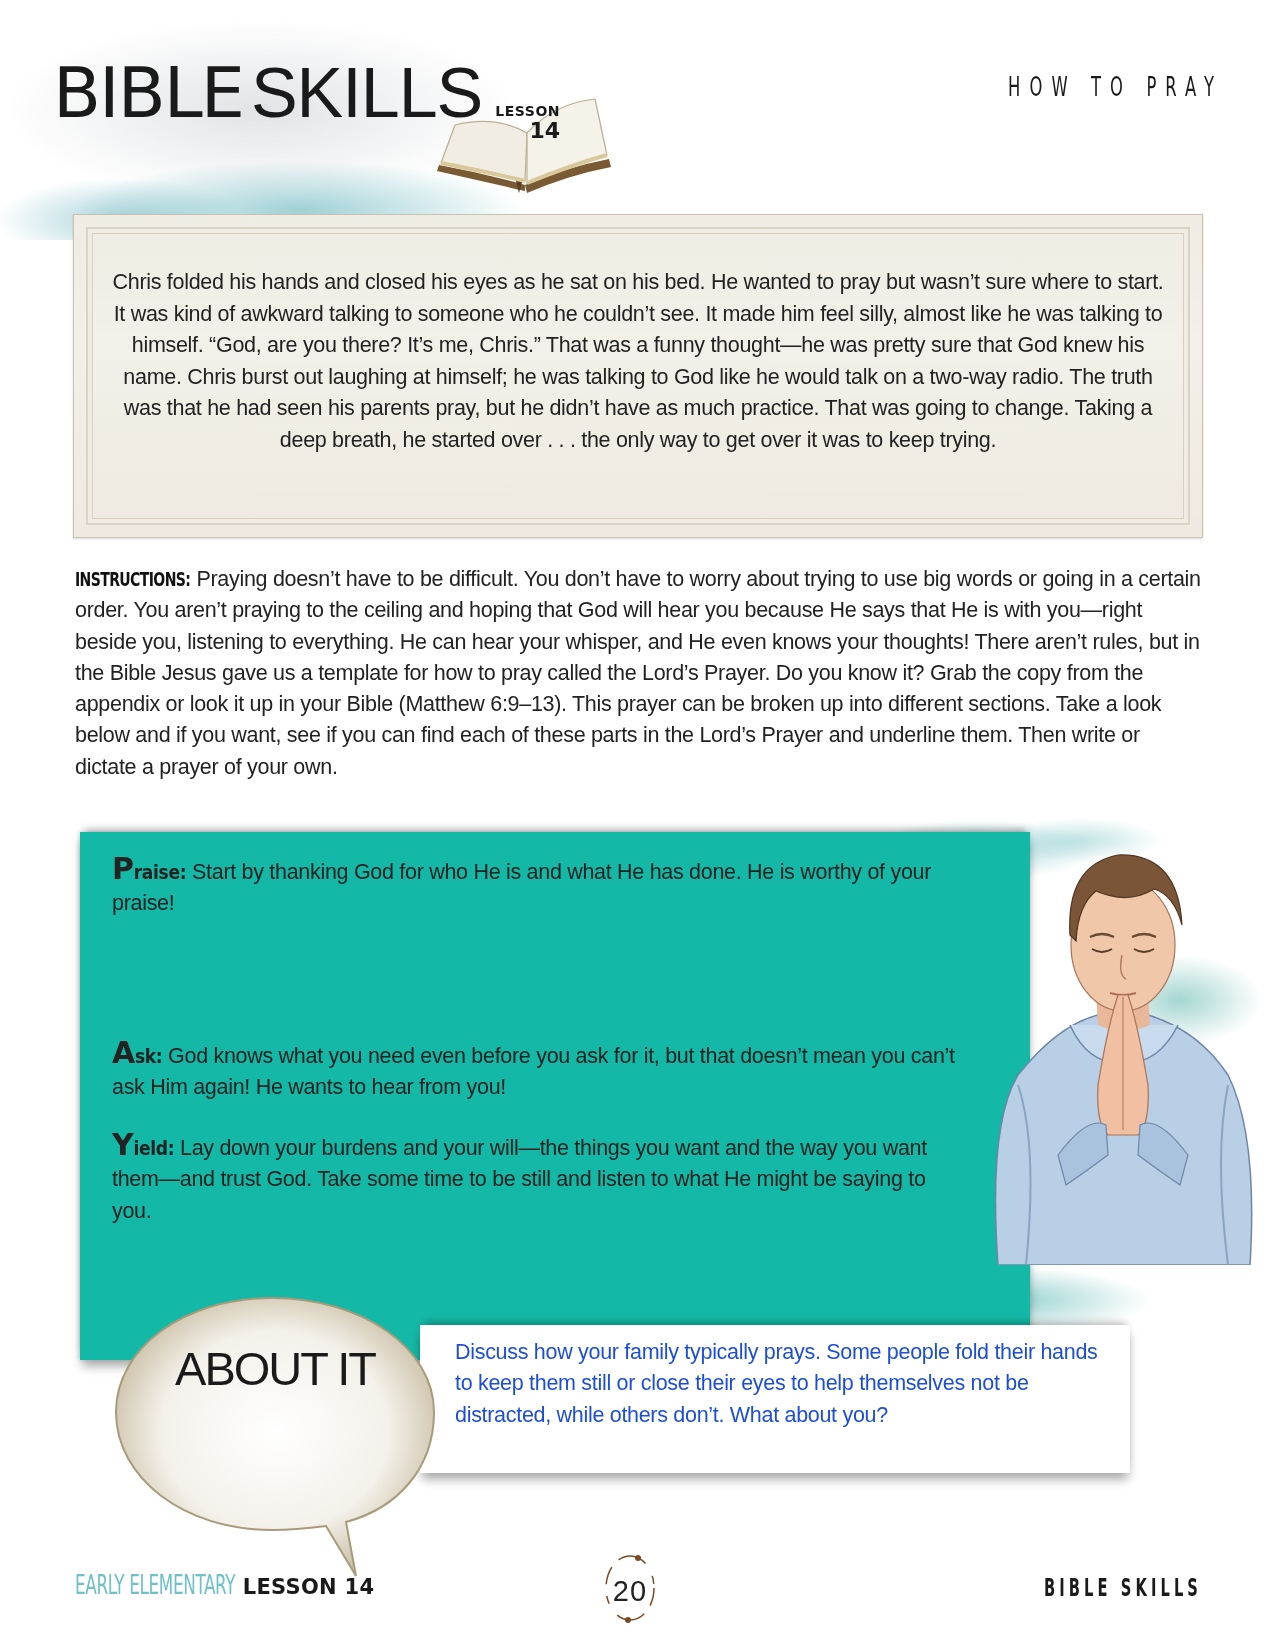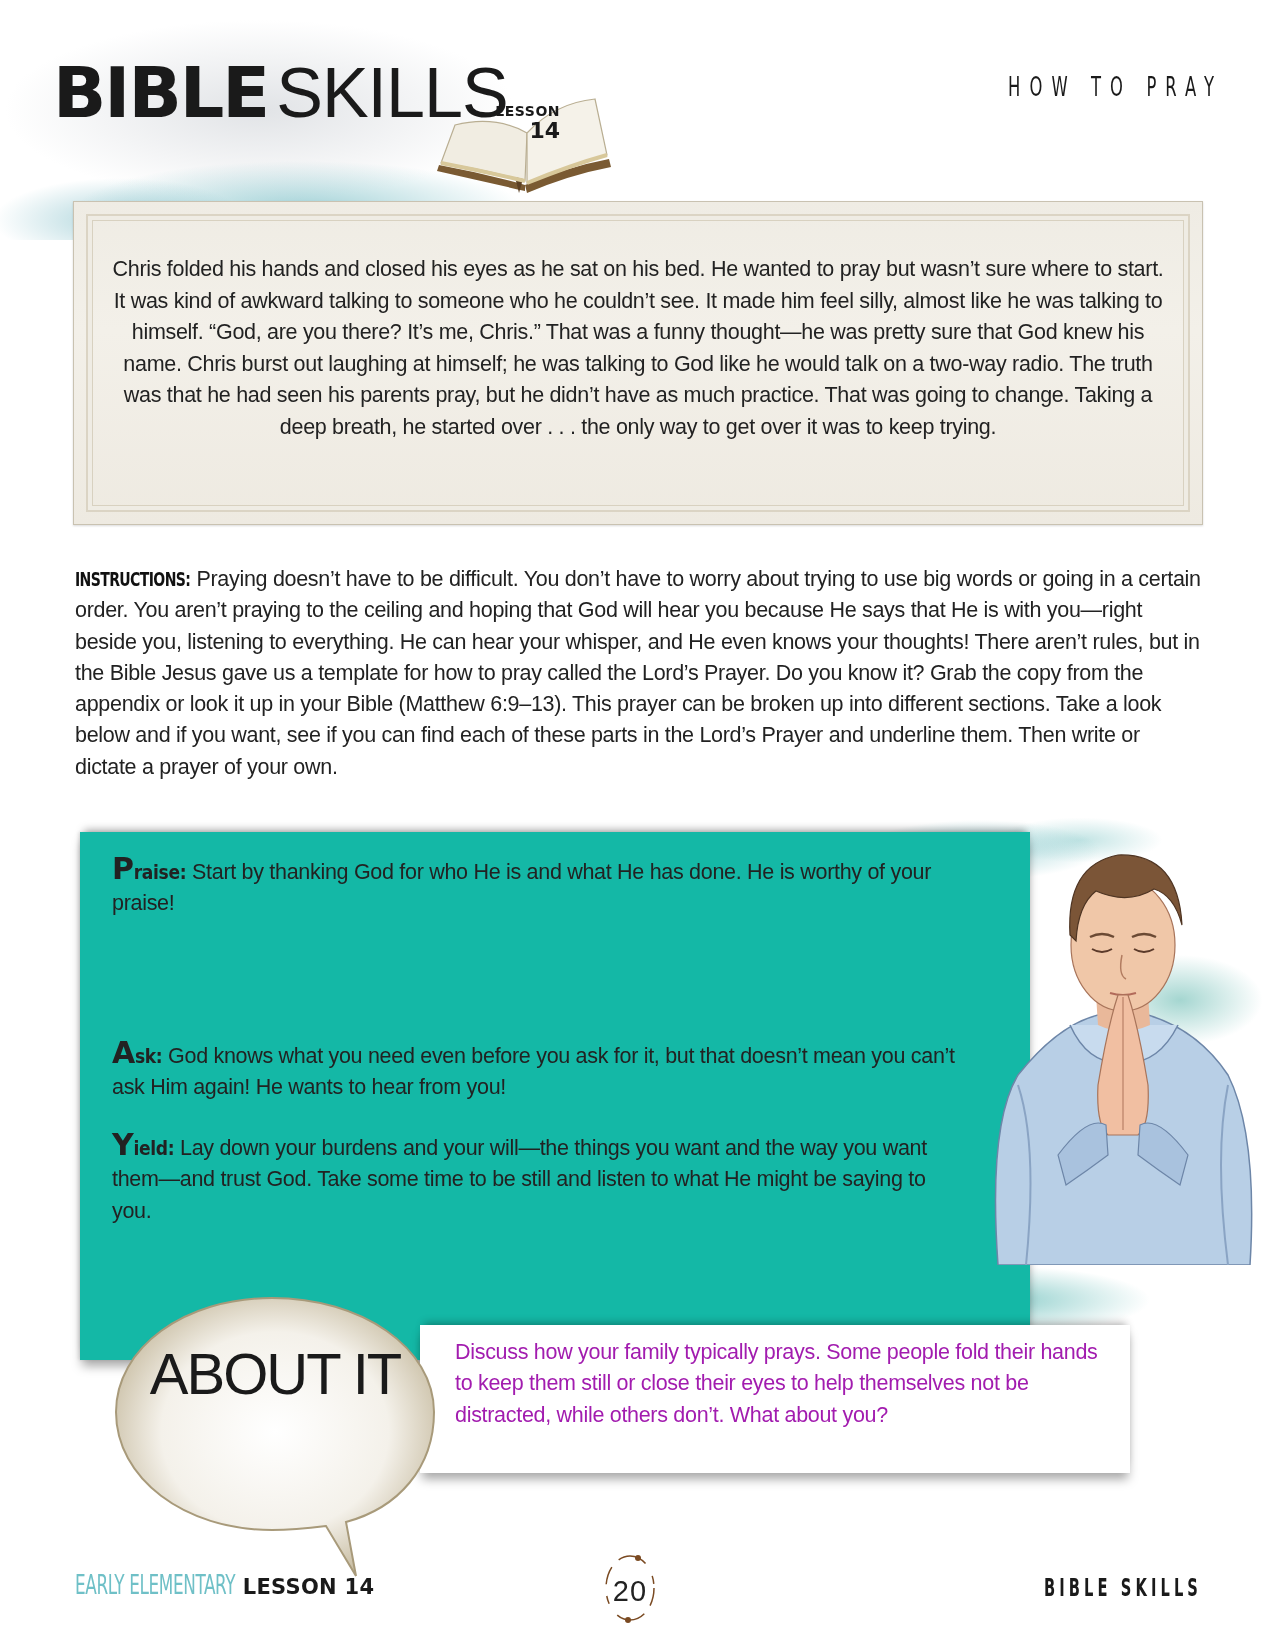--- a/index.html
+++ b/index.html
@@ -14,42 +14,42 @@
   .header-wash {
     left:0; top:0; width:640px; height:240px;
     background:
       radial-gradient(ellipse 320px 70px at 300px 210px, rgba(80,170,180,0.55), rgba(80,170,180,0) 70%),
       radial-gradient(ellipse 180px 60px at 120px 220px, rgba(70,160,175,0.45), rgba(70,160,175,0) 70%),
       radial-gradient(ellipse 340px 120px at 260px 110px, rgba(215,218,222,0.75), rgba(230,232,235,0) 75%);
   }
   .title {
     left:53px; top:58px; font-size:70px; line-height:1; letter-spacing:-1px; white-space:nowrap;
   }
-  .title .bold { font-weight:700; font-family:"DejaVu Sans", sans-serif; letter-spacing:-2px; }
+  .title .bold { font-weight:400; font-family:"DejaVu Sans", sans-serif; letter-spacing:-2px; }
   .title .light { font-weight:300; font-family:"Liberation Sans", sans-serif; margin-left:8px; }
 
   .bible {
     left:435px; top:85px; width:180px; height:110px;
   }
   .lesson-badge {
     left:490px; top:104px; width:70px; text-align:right;
     font-family:"DejaVu Sans", sans-serif; font-weight:700; line-height:1;
   }
   .lesson-badge .l1 { font-size:14px; letter-spacing:0.5px; }
   .lesson-badge .l2 { font-size:22px; margin-top:2px; }
 
   .topic {
     left:1008px; top:72px; font-family:"DejaVu Sans Condensed","DejaVu Sans", sans-serif;
     font-size:26px; letter-spacing:13px; font-weight:400; transform:scaleX(0.7); transform-origin:left top;
     white-space:nowrap;
   }
 
   
   .story {
-    left:73px; top:201px; width:1128px; height:322px;
+    left:73px; top:214px; width:1128px; height:322px;
     background:linear-gradient(180deg,#efece4 0%,#f3f0e9 40%,#eeeae1 100%);
     border:1px solid #c9c2b1;
     box-shadow:0 1px 2px rgba(0,0,0,0.15);
   }
   .story-inner {
     position:absolute; left:12px; top:12px; right:12px; bottom:12px;
     border:2px solid #dbd4c4;
     box-shadow: inset 0 0 0 4px #efece4, inset 0 0 0 5px #d8d1c0;
   }
   .story-text {
@@ -97,28 +97,28 @@
 
   
   .boy { left:978px; top:825px; width:290px; height:440px; }
 
   
   .talk-panel {
     left:420px; top:1325px; width:710px; height:148px; background:#fff;
     box-shadow:0 -6px 8px -4px rgba(0,0,0,0.3), 0 8px 10px -2px rgba(0,0,0,0.35);
   }
   .talk-text {
-    position:absolute; left:35px; top:12px; width:650px; font-size:21.5px; line-height:31.3px; color:#a21caf; letter-spacing:-0.3px;
+    position:absolute; left:35px; top:12px; width:650px; font-size:21.5px; line-height:31.3px; color:#1d4ed8; letter-spacing:-0.3px;
   }
   .bubble { left:112px; top:1290px; width:340px; height:290px; }
   .talk-title {
     left:140px; top:1343px; width:270px; text-align:center; line-height:1;
   }
   .talk-title .t1 { font-family:"DejaVu Sans Condensed","DejaVu Sans", sans-serif; font-weight:700; font-size:48px; letter-spacing:0px; display:block; }
-  .talk-title .t2 { font-family:"Liberation Sans", sans-serif; font-weight:400; font-size:58px; letter-spacing:-2px; display:block; margin-top:2px; }
+  .talk-title .t2 { font-family:"Liberation Sans", sans-serif; font-weight:400; font-size:47px; letter-spacing:-2px; display:block; margin-top:2px; }
 
   
   .footer-left { left:75px; top:1572px; white-space:nowrap; font-size:26px; line-height:1; }
   .footer-left .grade {
     color:#6fc0c7; font-family:"DejaVu Sans Condensed","DejaVu Sans", sans-serif; display:inline-block;
     transform:scaleX(0.72); transform-origin:left; margin-right:-62px; letter-spacing:-0.5px;
   }
   .footer-left .lesson { font-family:"DejaVu Sans", sans-serif; font-weight:700; font-size:21px; letter-spacing:0.3px; }
   .page-ring { left:600px; top:1548px; width:60px; height:80px; }
   .page-num { left:605px; top:1575px; width:50px; text-align:center; font-size:29px; color:#222; letter-spacing:1px; }

